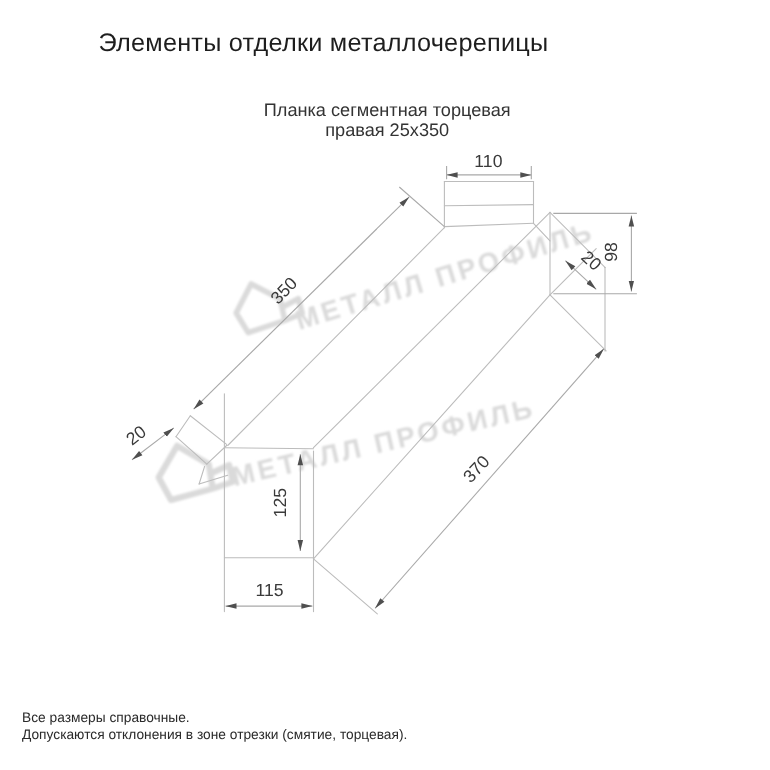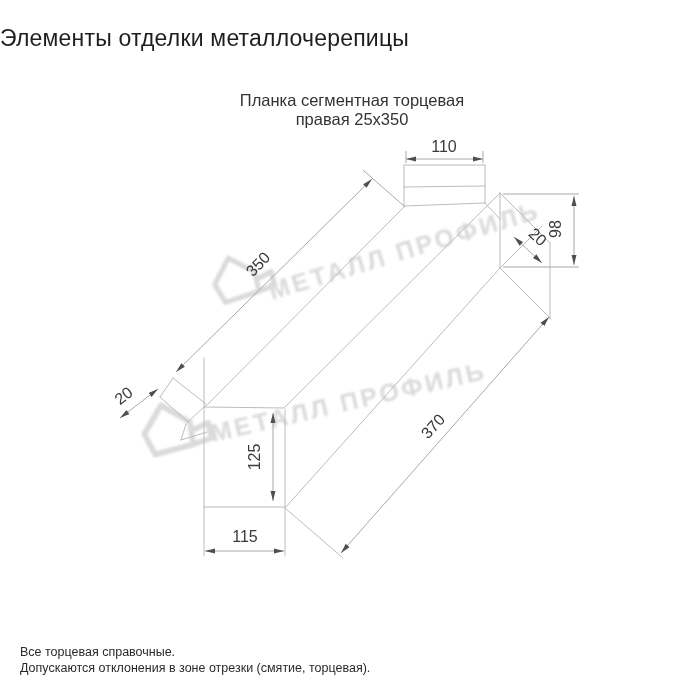--- a/index.html
+++ b/index.html
@@ -1,18 +1,18 @@
 <!DOCTYPE html>
 <html style="--heading: #1e1e1e; --subtitle: #333333; --note: #2a2a2a; --line: #bcbcbc; --dim: #a8a8a8; --arrow: #4f4f4f; --dim_text: #3a3a3a; --watermark: #dadada;"><head>
 <meta charset="utf-8">
 <style>
   html,body{margin:0;padding:0;background:#ffffff;}
   body{width:700px;height:700px;position:relative;overflow:hidden;
        font-family:"Liberation Sans", sans-serif;}
-  .page-title{position:absolute;top:25px;left:0;width:588px;text-align:left;
+  .page-title{position:absolute;top:25px;left:0;width:588px;text-align:center;
        font-size:23px;letter-spacing:.2px;color:var(--heading,#1e1e1e);}
   .subtitle{position:absolute;top:91px;left:0;width:704px;text-align:center;
        font-size:16.5px;line-height:19px;color:var(--subtitle,#333);}
   .drawing-svg{position:absolute;left:0;top:0;}
   .notes{position:absolute;left:20px;top:644px;font-size:12.5px;line-height:16px;
        color:var(--note,#2a2a2a);}
   .outline{stroke:var(--line,#bcbcbc);stroke-width:1;fill:none;stroke-linecap:round;}
   .dim{stroke:var(--dim,#a8a8a8);stroke-width:1;fill:none;}
   .dimtxt{fill:var(--dim_text,#3a3a3a);font-size:16px;font-family:"Liberation Sans",sans-serif;}
   .wm{fill:var(--watermark,#dadada);font-weight:bold;font-size:25px;letter-spacing:3px;
@@ -114,15 +114,15 @@
     <text class="dimtxt" x="561" y="229" text-anchor="middle" transform="rotate(-90 561 229)">98</text>
     <text class="dimtxt" x="534" y="241" text-anchor="middle" transform="rotate(42 534 241)">20</text>
     <text class="dimtxt" x="127" y="400" text-anchor="middle" transform="rotate(-38 127 400)">20</text>
     <text class="dimtxt" x="260" y="457" text-anchor="middle" transform="rotate(-90 260 457)">125</text>
     <text class="dimtxt" x="245" y="542" text-anchor="middle">115</text>
     <text class="dimtxt" x="437" y="430" text-anchor="middle" transform="rotate(-47 437 430)">370</text>
   </g>
 </svg>
 
 <div class="notes">
-  <div>Все торцевая справочные.</div>
+  <div>Все размеры справочные.</div>
   <div>Допускаются отклонения в зоне отрезки (смятие, торцевая).</div>
 </div>
 
 </body></html>

